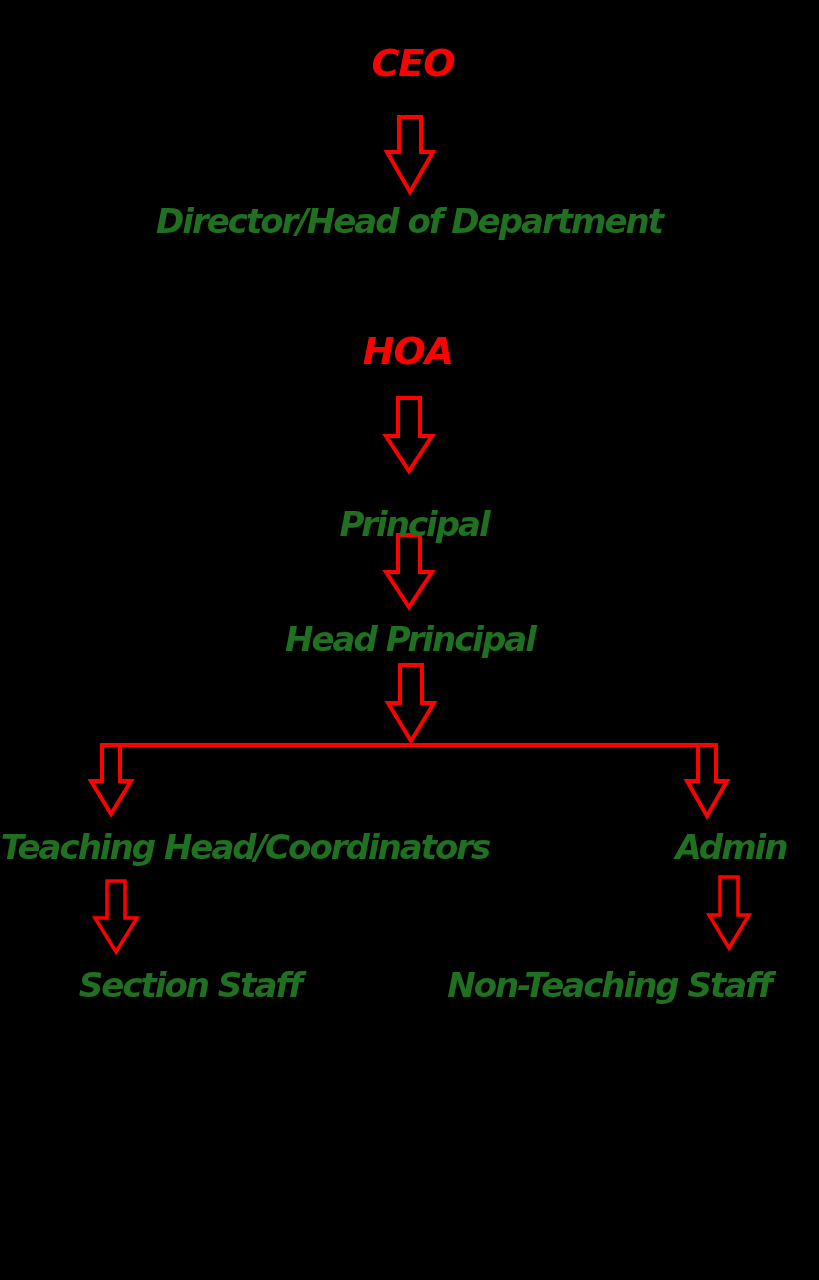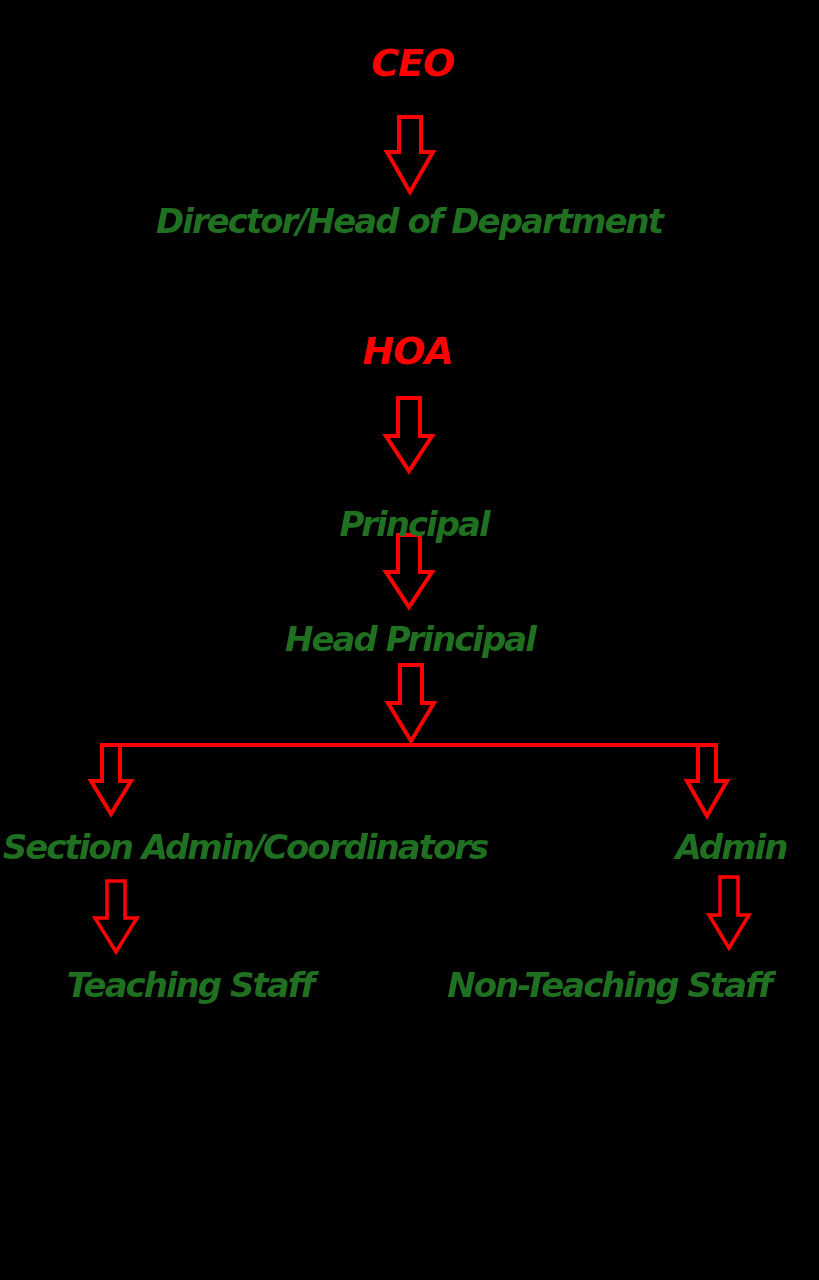--- a/index.html
+++ b/index.html
@@ -84,21 +84,21 @@
   <div class="label red" style="left:413px; top:44px;">CEO</div>
 
   <div class="label green" style="left:409px; top:204px;">Director/Head of Department</div>
 
   <div class="label red" style="left:408px; top:332px;">HOA</div>
 
   <div class="label green" style="left:414px; top:507px;">Principal</div>
 
   <div class="label green" style="left:410px; top:622px;">Head Principal</div>
 
-  <div class="label green" style="left:245px; top:830px;">Section Admin/Coordinators</div>
+  <div class="label green" style="left:245px; top:830px;">Teaching Head/Coordinators</div>
 
   <div class="label green" style="left:731px; top:830px;">Admin</div>
 
-  <div class="label green" style="left:190px; top:968px;">Teaching Staff</div>
+  <div class="label green" style="left:190px; top:968px;">Section Staff</div>
 
   <div class="label green" style="left:609px; top:968px;">Non-Teaching Staff</div>
 
 </div>
 
 </body></html>

